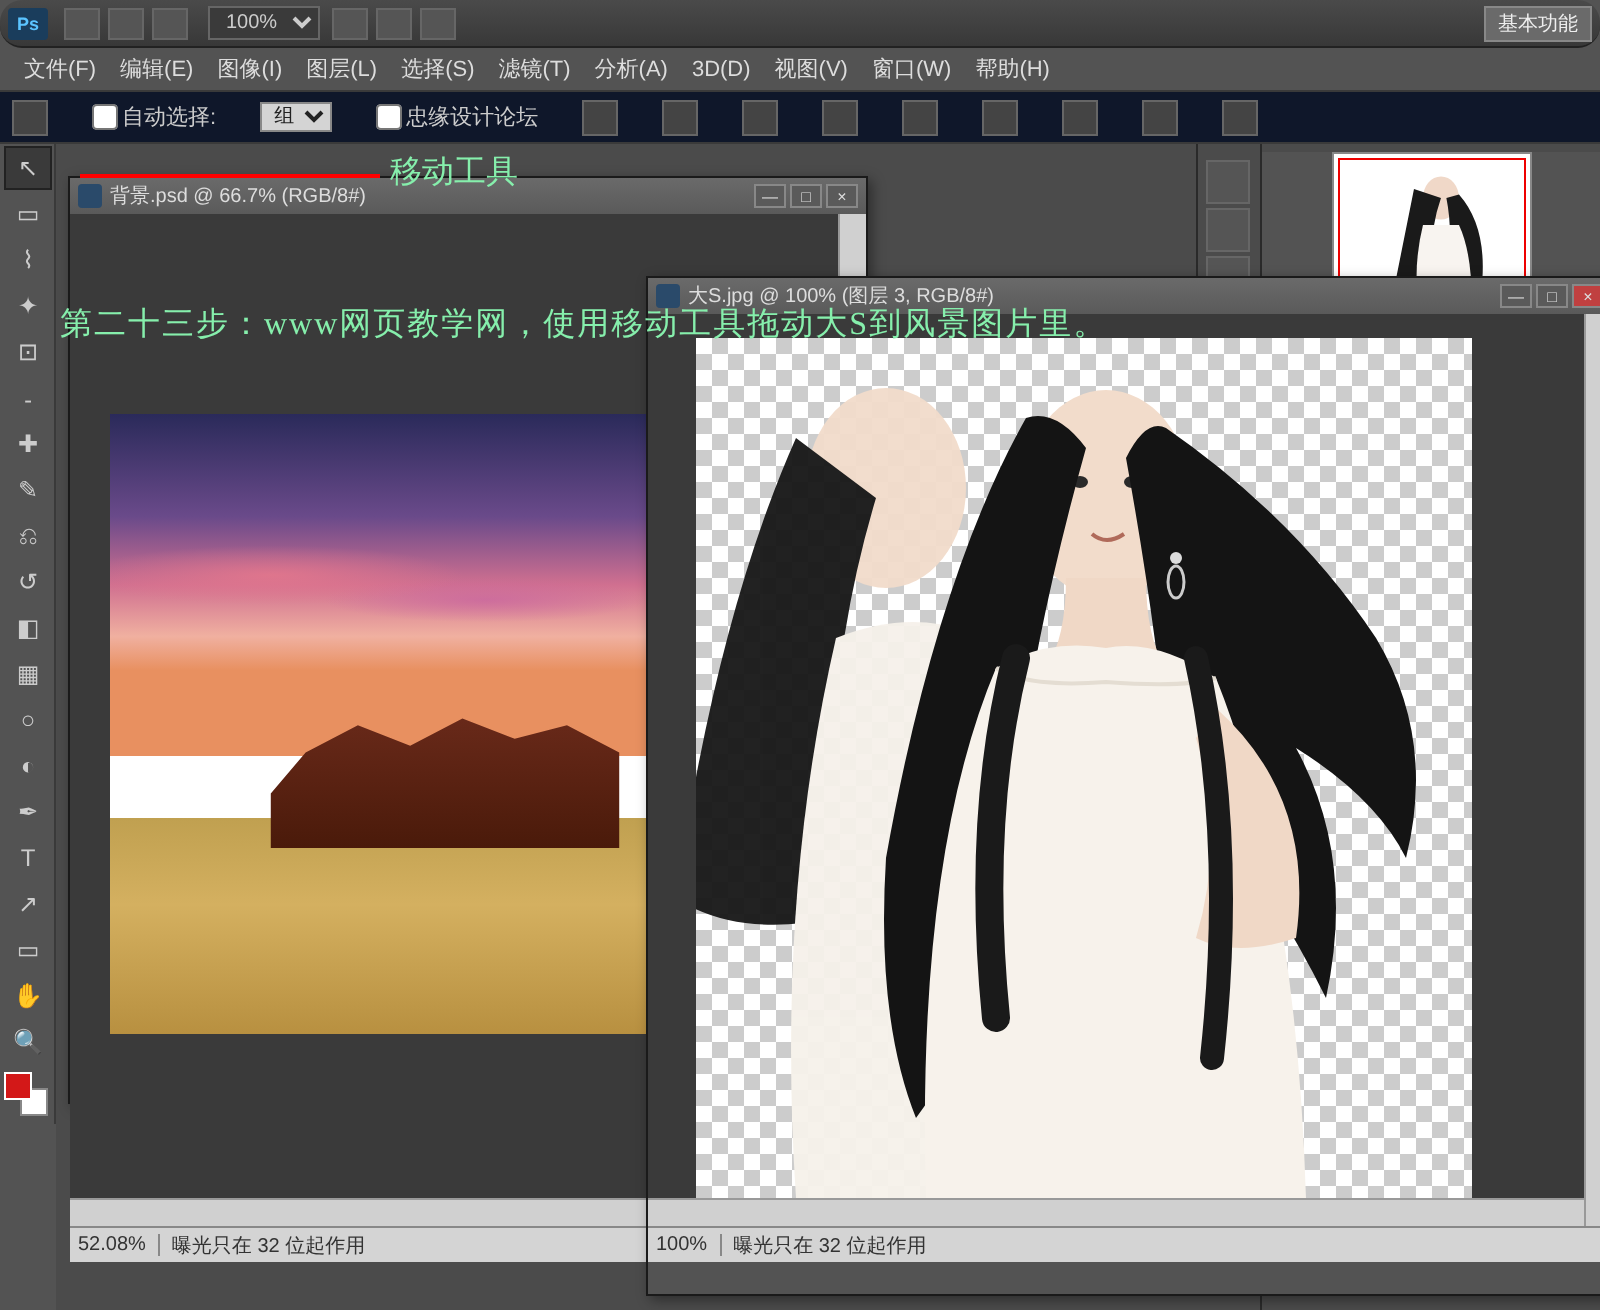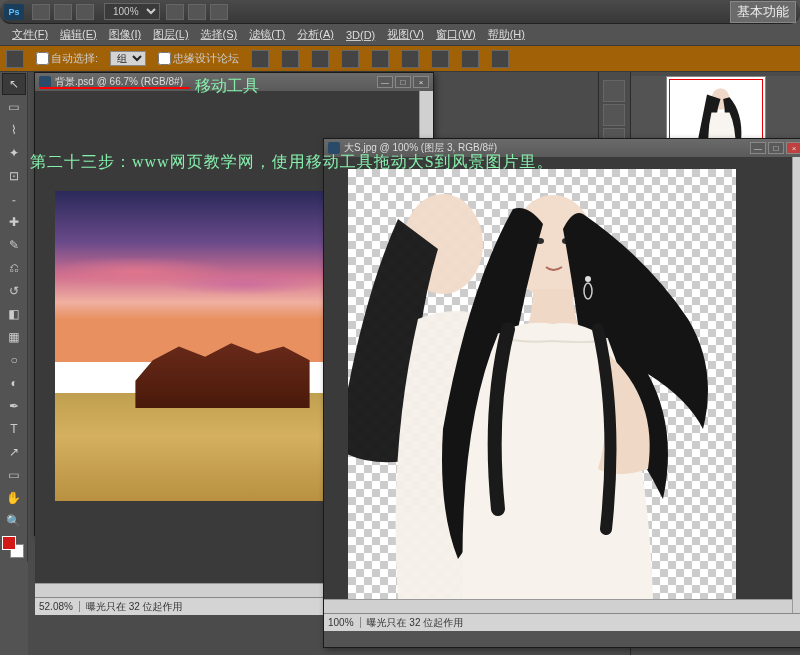--- a/index.html
+++ b/index.html
@@ -2,25 +2,25 @@
 <html><head>
 <meta charset="utf-8">
 <style>
 * { margin: 0; padding: 0; box-sizing: border-box; font-family: "Microsoft YaHei", SimSun, Arial, sans-serif; }
 body { background: #535353; width: 800px; height: 655px; overflow: hidden; position: relative; font-size: 11px; color: #ccc; }
 .appbar { height: 24px; background: linear-gradient(#4a4a4a,#383838); display: flex; align-items: center; padding: 0 4px; border-bottom: 1px solid #222; border-radius: 11px; }
 .ps-logo { width: 20px; height: 16px; background: #1a3d5c; border-radius: 2px; display: flex; align-items: center; justify-content: center; color: #5bc4ff; font-size: 9px; font-weight: bold; margin-right: 8px; }
 .appbar-item { width: 18px; height: 16px; background: #555; margin-right: 4px; border: 1px solid #666; }
 .zoom-sel { background: #3a3a3a; border: 1px solid #666; color: #ccc; font-size: 10px; padding: 1px 4px; margin: 0 6px; }
 .top-right { margin-left: auto; display: flex; align-items: center; gap: 4px; }
-.basic-btn { background: #6a6a6a; border: 1px solid #888; padding: 1px 6px; font-size: 13px; color: #eee; }
+.basic-btn { background: #6a6a6a; border: 1px solid #888; padding: 1px 6px; font-size: 10px; color: #eee; }
 .watermark { position: absolute; right: 2px; top: 0; color: #fff; font-size: 10px; font-family: Arial; text-align: right; line-height: 12px; }
-.menubar { height: 22px; background: #535353; display: flex; align-items: center; padding: 0 6px; border-bottom: 1px solid #3a3a3a; text-decoration: underline; }
+.menubar { height: 22px; background: #535353; display: flex; align-items: center; padding: 0 6px; border-bottom: 1px solid #3a3a3a; }
 .menu-item { padding: 2px 6px; font-size: 11px; color: #ddd; cursor: default; }
-.optbar { height: 26px; background: #a16207; display: flex; align-items: center; padding: 0 6px; border-bottom: 1px solid #3a3a3a; gap: 12px; }
+.optbar { height: 26px; background: #0f172a; display: flex; align-items: center; padding: 0 6px; border-bottom: 1px solid #3a3a3a; gap: 22px; }
 .opt-icon { width: 18px; height: 18px; background: #444; border: 1px solid #666; }
 .opt-check { display: flex; align-items: center; gap: 2px; font-size: 11px; }
 .opt-select { background: #d4d4d4; border: 1px solid #888; color: #222; font-size: 10px; padding: 0 2px; }
 .toolbox { position: absolute; left: 0; top: 72px; width: 28px; background: #535353; border-right: 1px solid #3a3a3a; }
 .tool { width: 24px; height: 22px; margin: 1px 2px; background: #535353; border: 1px solid transparent; display: flex; align-items: center; justify-content: center; color: #ccc; font-size: 12px; }
 .tool.sel { background: #3a3a3a; border: 1px solid #222; }
 .tool-swatch { width: 22px; height: 22px; margin: 4px 2px; position: relative; }
 .swatch-fg { width: 14px; height: 14px; background: #d31818; border: 1px solid #fff; position: absolute; top: 0; left: 0; }
 .swatch-bg { width: 14px; height: 14px; background: #fff; border: 1px solid #888; position: absolute; bottom: 0; right: 0; }
 .workspace { position: absolute; left: 28px; top: 72px; right: 0; bottom: 0; background: #4b4b4b; }
@@ -223,21 +223,21 @@
       <div class="mini-icon"></div>
       <div class="mini-icon"></div>
       <div class="mini-icon"></div>
       <div class="mini-icon"></div>
       <div class="mini-icon"></div>
       <div class="mini-icon"></div>
       <div class="mini-icon"></div>
     </div>
   </div>
 
-  <div class="doc-window" style="left:6px; top:0; width:400px; height:464px;text-align:center;">
+  <div class="doc-window" style="left:6px; top:16px; width:400px; height:464px;text-align:center;">
     <div class="doc-title">
       <div class="icon"></div>
       <span>背景.psd @ 66.7% (RGB/8#)</span>
       <div class="spacer"></div>
       <div class="win-btn">—</div>
       <div class="win-btn">□</div>
       <div class="win-btn">×</div>
     </div>
     <div class="doc-canvas" style="height:506px">
       <div style="position:absolute; left:20px; top:100px; width:268px; height:310px; background:#fff;">

